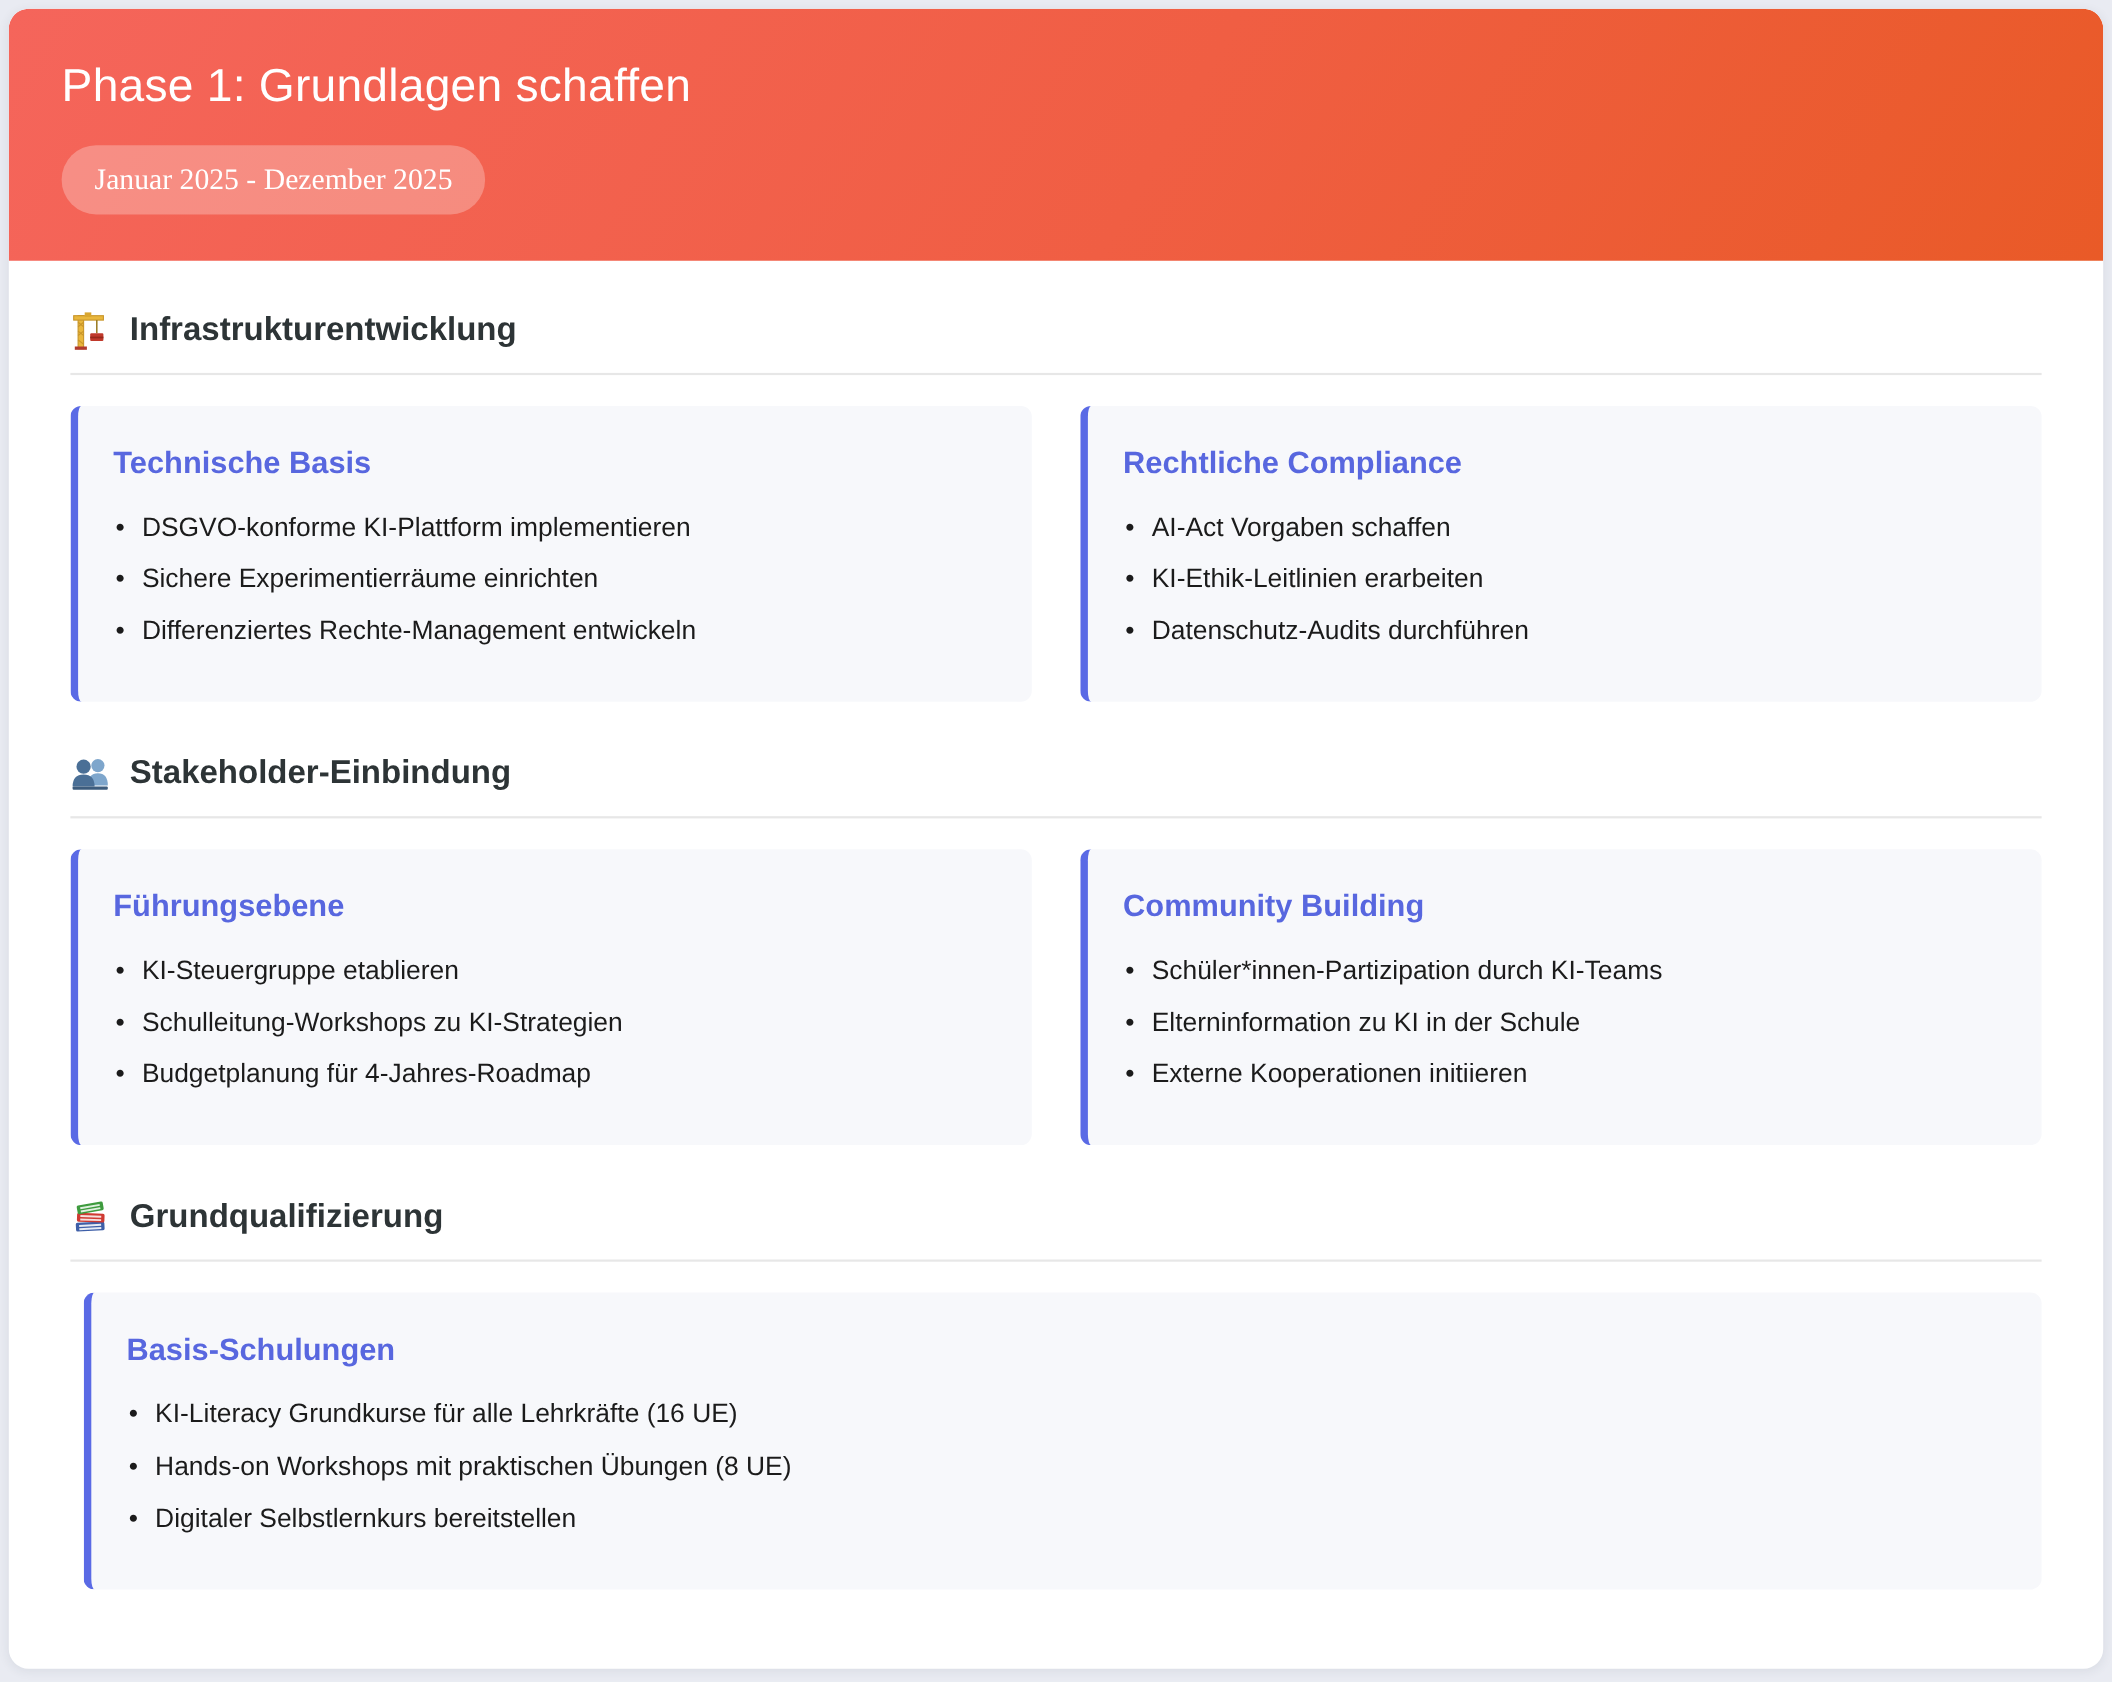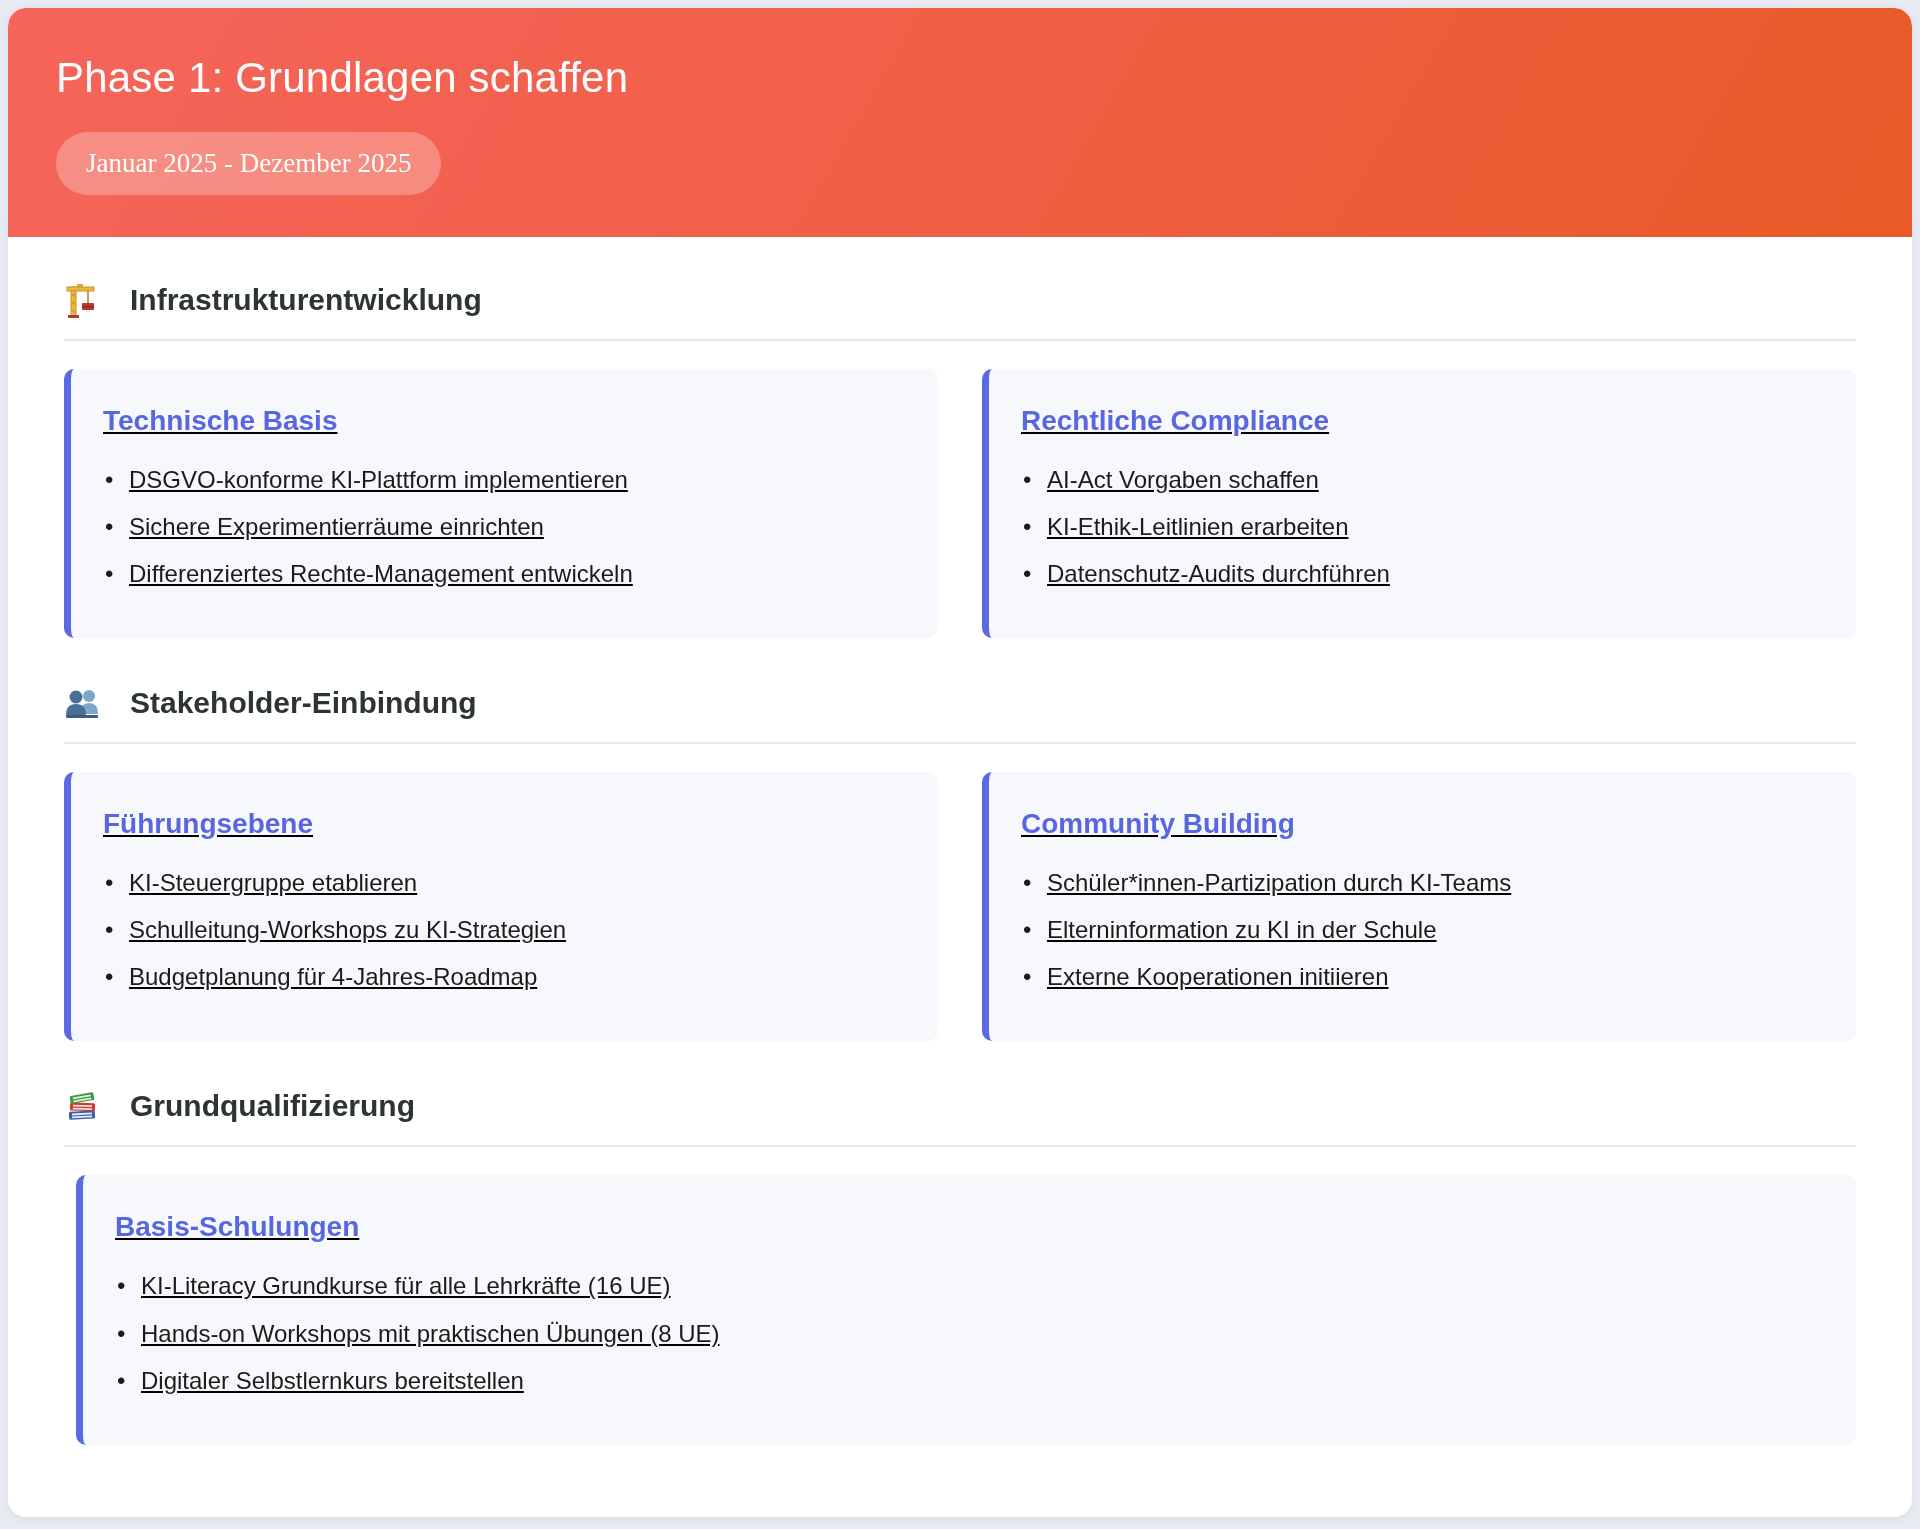--- a/index.html
+++ b/index.html
@@ -48,38 +48,37 @@
 
   
   .content { padding: 44px 56px 40px 56px; }
 
   .section { margin-top: 46px; }
   .section:first-child { margin-top: 0; }
 
   .section-header {
     display: flex;
     align-items: center;
-    gap: 28px;
+    gap: 16px;
     padding-bottom: 20px;
     border-bottom: 2px solid #E7E7E7;
   }
   .section-title {
     font-size: 30px;
     font-weight: bold;
     color: #2D3436;
   }
   .section-icon { width: 38px; height: 38px; flex: 0 0 auto; }
   .section-icon svg { width: 38px; height: 38px; display: block; }
 
   .cards-row {
     margin-top: 28px;
     display: grid;
     grid-template-columns: 1fr 1fr;
     gap: 44px;
-    text-decoration: underline;
   }
   .cards-row.single { grid-template-columns: 1fr; margin-left: 12px; }
 
   .topic-card {
     background: #F7F8FB;
     border-left: 7px solid #5A6AE5;
     border-radius: 10px;
     padding: 36px 40px 34px 32px;
   }
   .topic-card h3 {

